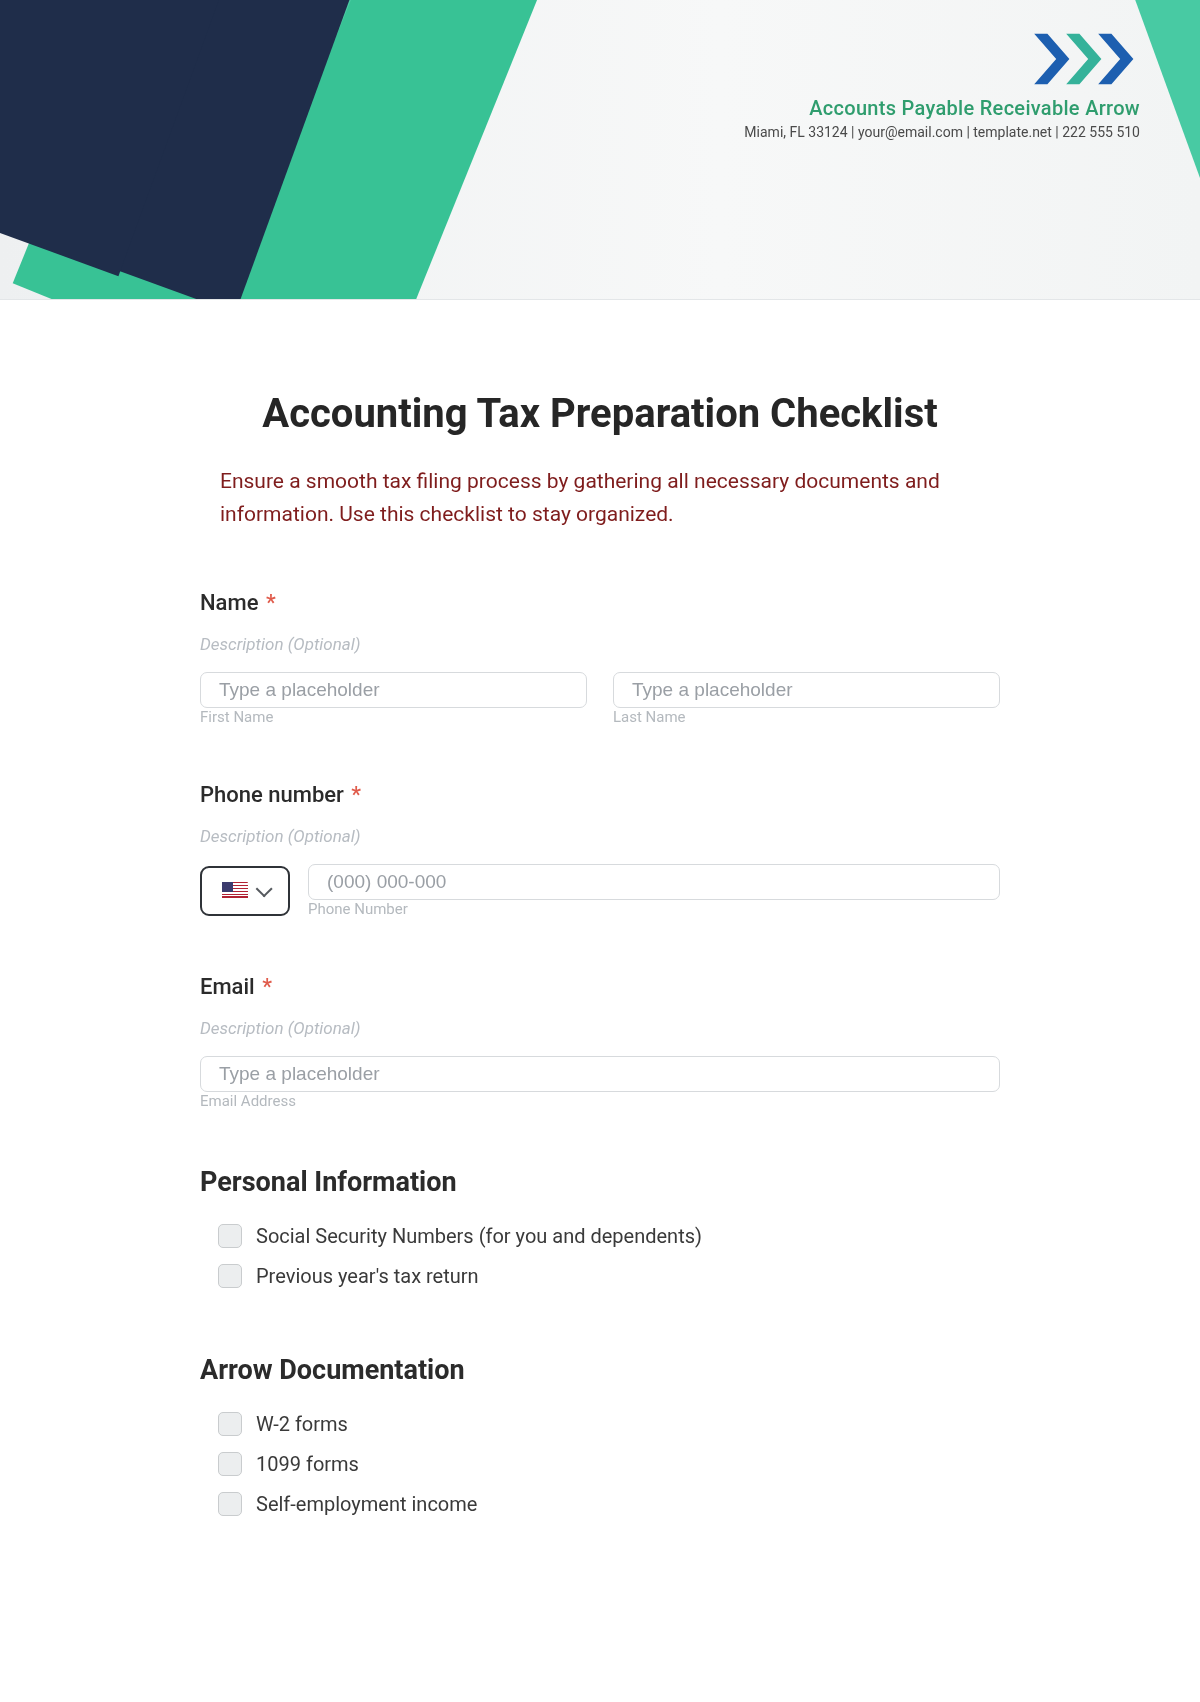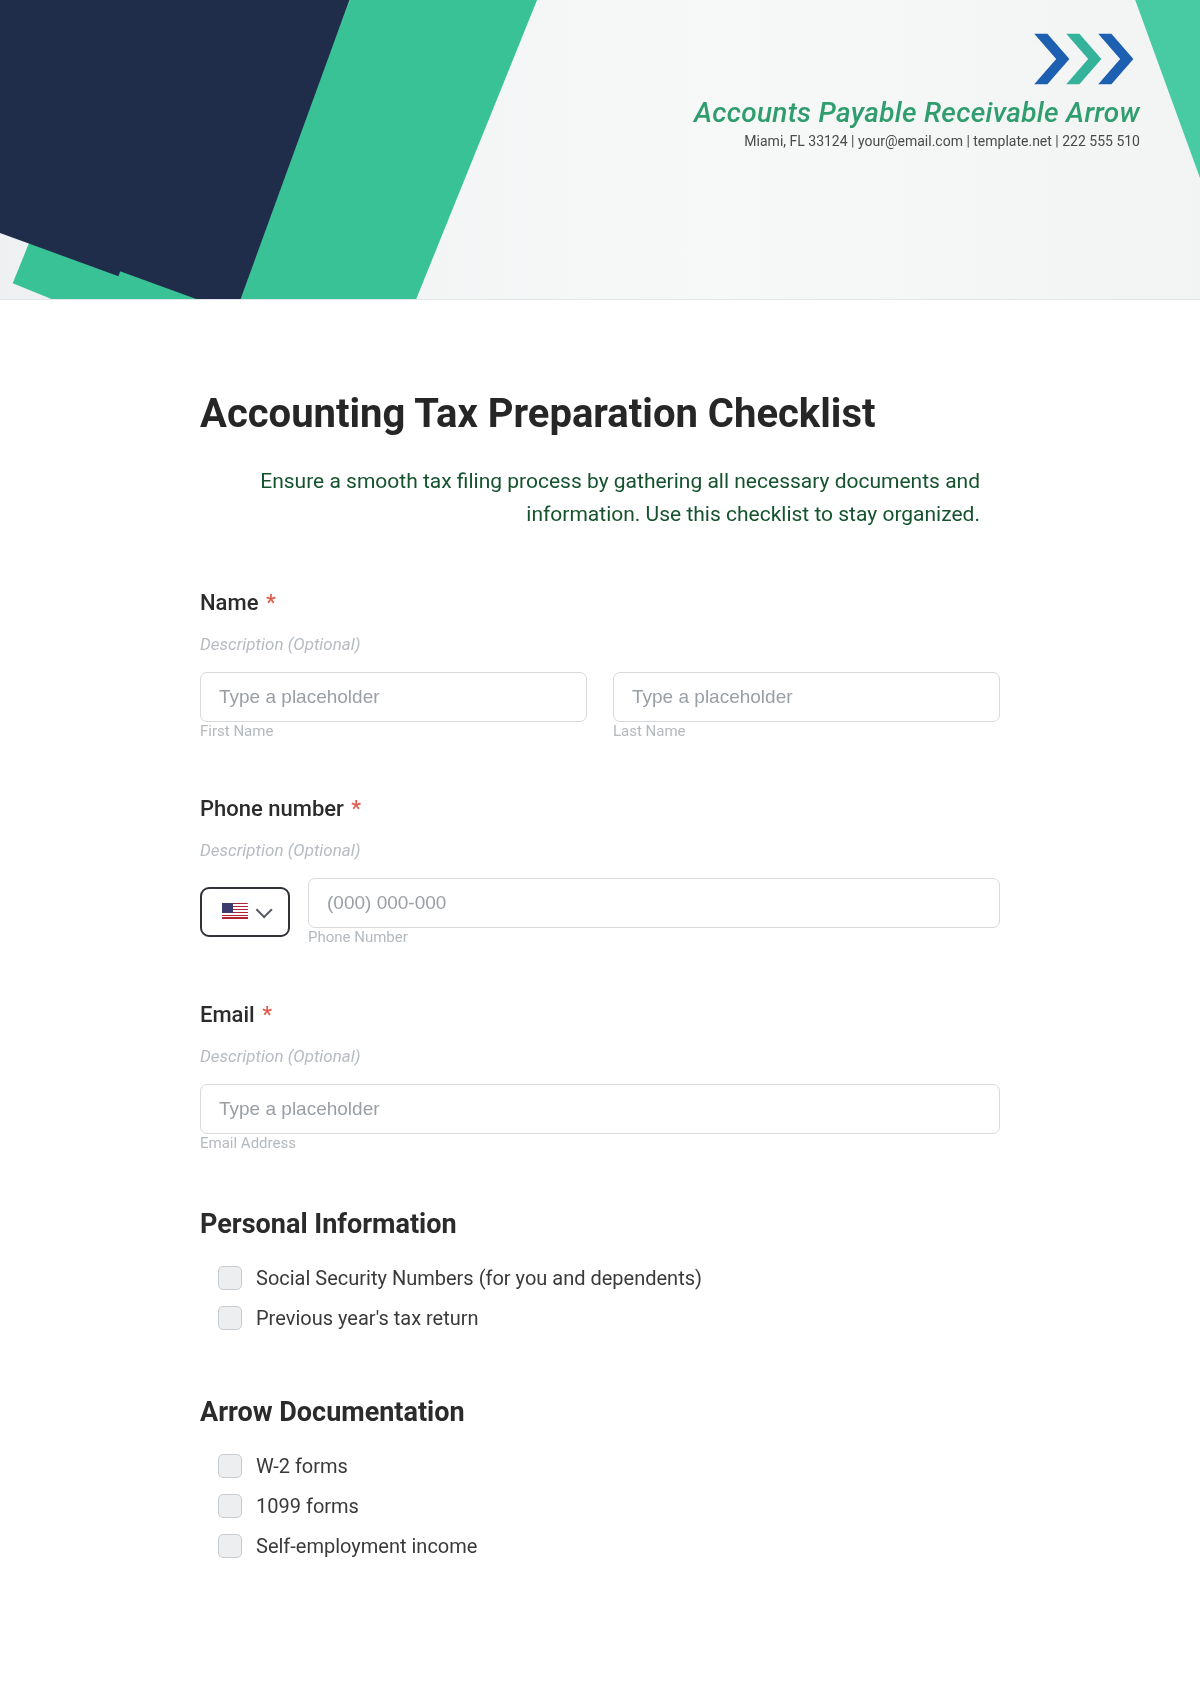--- a/index.html
+++ b/index.html
@@ -68,46 +68,45 @@
     text-align: right;
   }
   .logo-arrows {
     display: inline-flex;
     gap: -4px;
     margin-bottom: 8px;
   }
   .chev { width: 44px; height: 58px; }
   .brand-title {
     color: #2f9d6e;
-    font-size: 28px;
+    font-size: 20px;
     font-weight: 500;
     letter-spacing: 0.3px;
-    font-style: italic;
   }
   .brand-sub {
     color: #4a4a4a;
     font-size: 14px;
     margin-top: 4px;
   }
   .page {
     max-width: 920px;
     margin: 0 auto;
     padding: 90px 60px 60px;
   }
   .page-title {
-    text-align: left;
+    text-align: center;
     font-size: 40px;
     font-weight: 700;
     color: #262626;
     margin-bottom: 28px;
   }
   .intro {
-    text-align: right;
+    text-align: left;
     font-size: 21px;
-    color: #14532d;
+    color: #7f1d1d;
     line-height: 1.55;
     margin-bottom: 60px;
     padding: 0 20px;
   }
   .field-group { margin-bottom: 56px; }
   .field-label {
     font-size: 22px;
     color: #2b2b2b;
     font-weight: 500;
     margin-bottom: 6px;
@@ -120,21 +119,21 @@
     margin-bottom: 18px;
     margin-top: 19px;
   }
   .row-2 {
     display: flex;
     gap: 26px;
   }
   .col { flex: 1; }
   .text-input {
     width: 100%;
-    height: 50px;
+    height: 36px;
     border: 1px solid #d7dadd;
     border-radius: 7px;
     padding: 16px 18px;
     font-size: 19px;
     color: #333;
     background: #fff;
   }
   .text-input::placeholder { color: #9a9fa5; }
   .sub-label {
     font-size: 15px;

